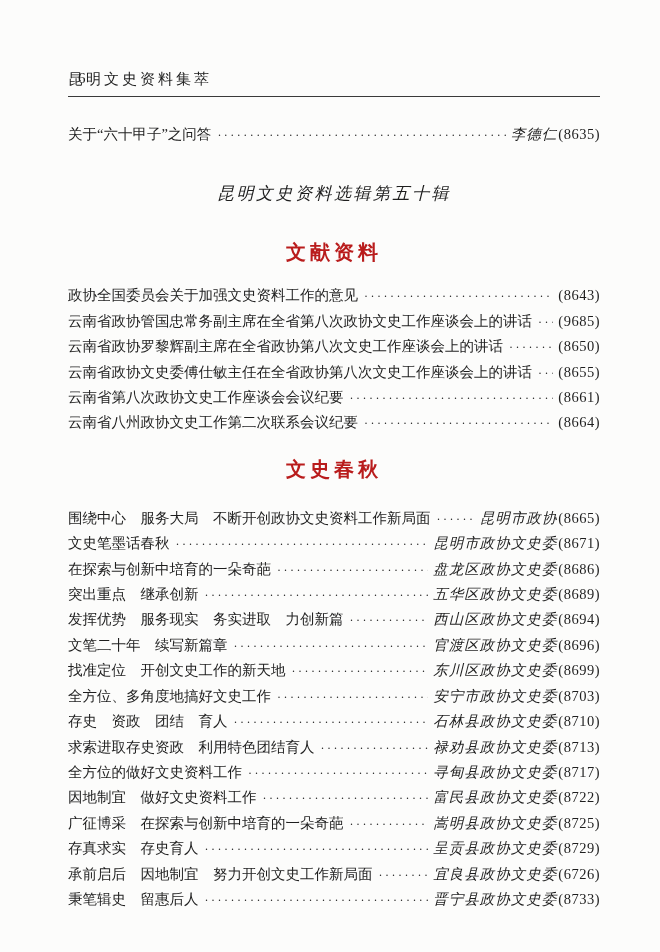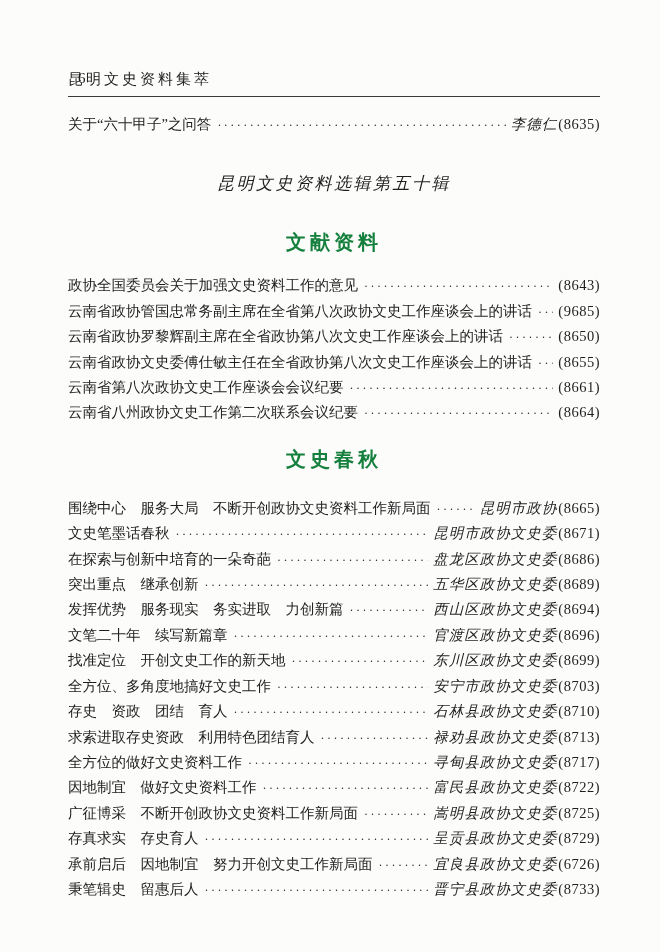--- a/index.html
+++ b/index.html
@@ -41,38 +41,38 @@
   }
   .eauthor {
     flex:0 0 auto;
     font-style:italic;
     letter-spacing:1px;
     margin-right:1px;
   }
   .eauthor:empty { display:none; }
   .epage { flex:0 0 auto; letter-spacing:0.5px; }
 
-  .top-entry { margin-top:15px; }
+  .top-entry { margin-top:25px; }
 
   .volume-title {
     margin-top:35px;
     text-align:center;
     font-size:17px; font-weight:normal;
     font-style:italic;
     letter-spacing:2.5px;
   }
 
   .section .sec-heading {
     margin:0; margin-top:33px;
     text-align:center;
     font-family:"Liberation Sans","DejaVu Sans",sans-serif;
     font-size:20px; font-weight:bold;
     letter-spacing:4px;
     line-height:28px;
-    color:#15803d;
+    color:#b91c1c;
   }
   .section .entries { margin-top:17px; }
   .section + .section .sec-heading { margin-top:19px; }
   .section + .section .entries { margin-top:23px; }
 </style>
 </head>
 <body>
 
 <div class="page">
   <div class="content">
@@ -223,21 +223,21 @@
   </div>
 
   <div class="entry">
     <span class="etitle">因地制宜　做好文史资料工作</span>
     <span class="leader"></span>
     <span class="eauthor">富民县政协文史委</span>
     <span class="epage">(8722)</span>
   </div>
 
   <div class="entry">
-    <span class="etitle">广征博采　不断开创政协文史资料工作新局面</span>
+    <span class="etitle">广征博采　在探索与创新中培育的一朵奇葩</span>
     <span class="leader"></span>
     <span class="eauthor">嵩明县政协文史委</span>
     <span class="epage">(8725)</span>
   </div>
 
   <div class="entry">
     <span class="etitle">存真求实　存史育人</span>
     <span class="leader"></span>
     <span class="eauthor">呈贡县政协文史委</span>
     <span class="epage">(8729)</span>

